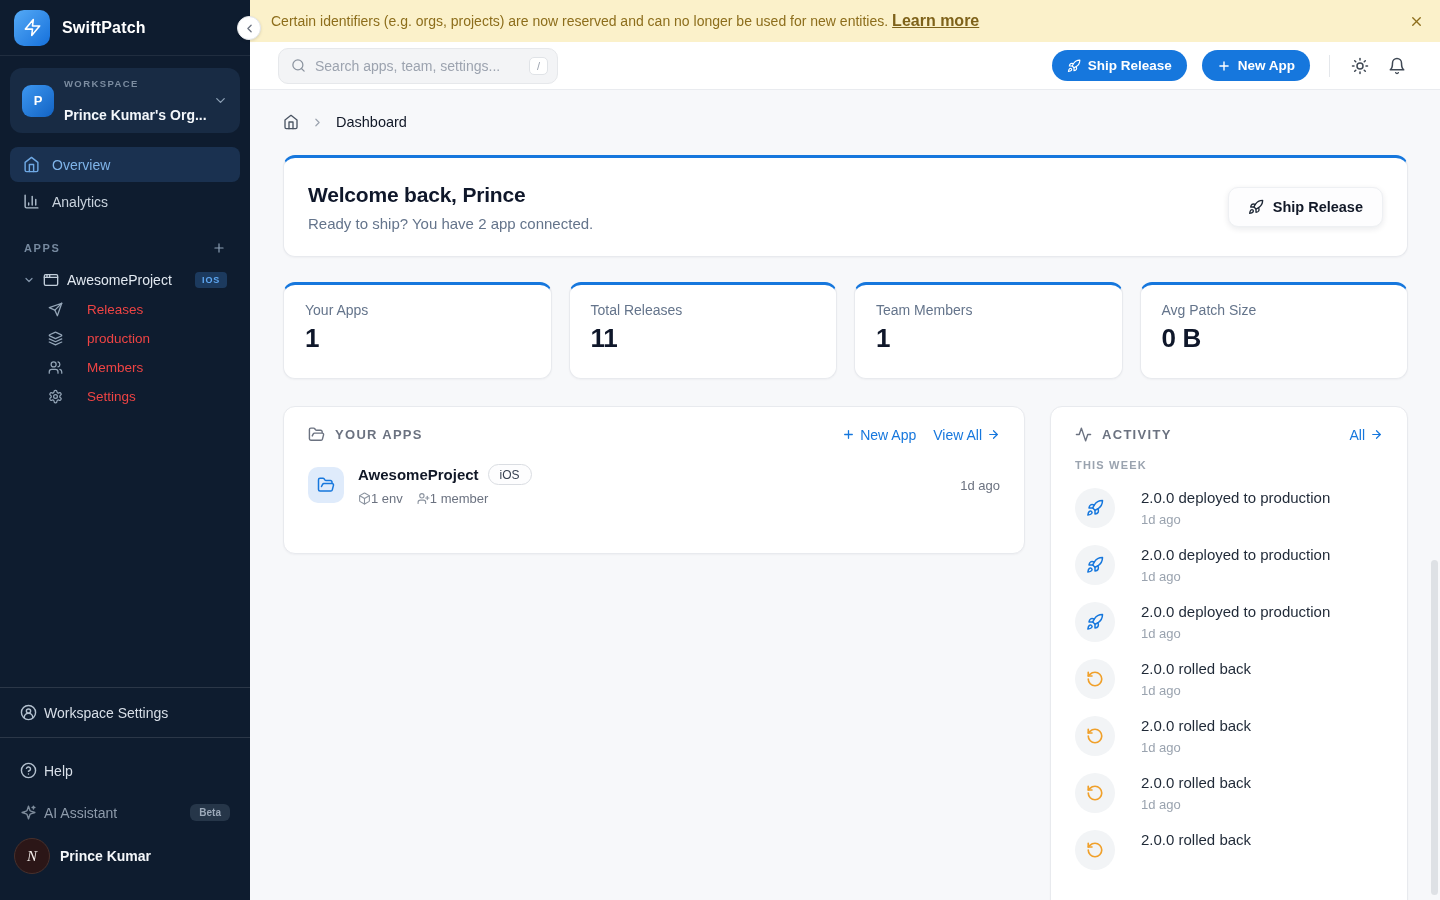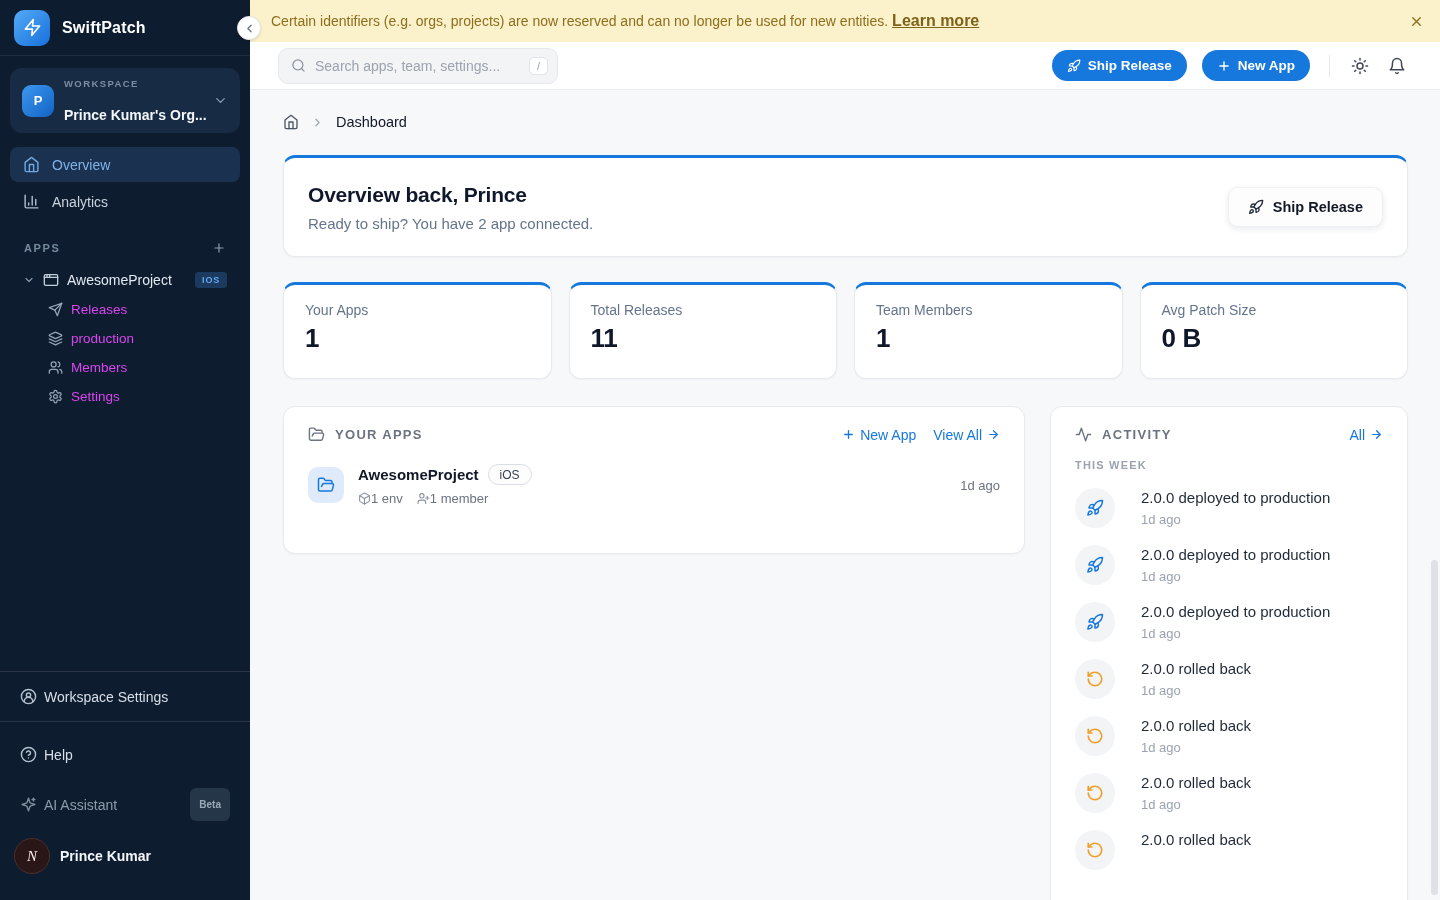--- a/index.html
+++ b/index.html
@@ -33,30 +33,30 @@
   .apps-head { display:flex; align-items:center; justify-content:space-between; padding:0 14px; margin:22px 0 10px; }
   .apps-head-label { font-size:11px; font-weight:600; letter-spacing:1.6px; color:#76899F; }
   .apps-head .ic { width:14px; height:14px; color:#8CA0B5; cursor:pointer; }
 
   .project-row { display:flex; align-items:center; gap:8px; padding:7px 13px; font-size:14px; font-weight:500; color:#E2E9F1; cursor:pointer; }
   .project-row .caret { width:12px; height:12px; color:#8396AB; }
   .project-row .ic.win { width:16px; height:16px; color:#C2CEDA; }
   .project-name { flex:1; }
   .ios-badge { font-size:9px; font-weight:700; letter-spacing:.8px; text-transform:uppercase; color:#5EA7F2; background:#1C3A5E; padding:3px 7px; border-radius:4px; }
 
-  .sub-item { display:flex; align-items:flex-start; gap:8px; padding:7px 13px 7px 38px; font-size:13.5px; color:#d946ef; cursor:pointer; }
+  .sub-item { display:flex; align-items:flex-start; gap:24px; padding:7px 13px 7px 38px; font-size:13.5px; color:#ef4444; cursor:pointer; }
   .sub-item .ic { width:15px; height:15px; color:#95A6B8; }
 
   .side-spacer { flex:1; }
   .side-sec { border-top:1px solid rgba(255,255,255,.12); }
   .side-row { display:flex; align-items:center; gap:7px; padding:16px 20px; font-size:14px; font-weight:500; color:#D8DFE8; cursor:pointer; }
   .side-row .ic { width:17px; height:17px; color:#B4C1CF; }
   .side-row.dim { color:#8E9BAB; padding-top:9px; padding-bottom:9px; }
   .side-row.dim .ic { color:#7E8C9C; }
-  .beta-badge { margin-left:auto; font-size:10px; font-weight:600; color:#9CA9B9; background:#263649; border-radius:6px; padding:11px 9px; }
+  .beta-badge { margin-left:auto; font-size:10px; font-weight:600; color:#9CA9B9; background:#263649; border-radius:6px; padding:3px 9px; }
   .footer-top { padding-top:8px; padding-bottom:8px; }
   .user-row { display:flex; align-items:center; gap:10px; padding:8px 14px 18px; cursor:pointer; }
   .user-avatar { width:36px; height:36px; border-radius:50%; background:#2B1617; border:1px solid #47302c; color:#F4EDEA; display:flex; align-items:center; justify-content:center; font-size:15px; font-style:italic; font-family:"Liberation Serif","DejaVu Serif",serif; }
   .user-name { font-size:14px; font-weight:600; color:#F4F7FA; }
 
   
   .banner { position:absolute; left:250px; top:0; width:1190px; height:42px; background:#FBF1CA; display:flex; align-items:center; padding:0 44px 0 21px; z-index:10; }
   .banner-text { font-size:14px; color:#8D6E1C; }
   .banner-link { font-weight:700; text-decoration:underline; color:#7E621A; cursor:pointer; margin-left:4px; }
   .banner-close { position:absolute; right:12px; top:9px; width:24px; height:24px; display:flex; align-items:center; justify-content:center; color:#8D6E1C; cursor:pointer; }
@@ -385,21 +385,21 @@
     <span class="ic sep">
         <svg viewBox="0 0 24 24" fill="none" stroke="currentColor" stroke-width="2.2" stroke-linecap="round" stroke-linejoin="round">
           <path d="m9 18 6-6-6-6"></path>
         </svg>
       </span>
     <span class="crumb-current">Dashboard</span>
   </div>
 
   <div class="card accent-top welcome-card">
     <div>
-      <div class="welcome-title">Overview back, Prince</div>
+      <div class="welcome-title">Welcome back, Prince</div>
       <div class="welcome-sub">Ready to ship? You have 2 app connected.</div>
     </div>
     <button class="btn-ship-light">
       <span class="ic">
           <svg viewBox="0 0 24 24" fill="none" stroke="currentColor" stroke-width="2" stroke-linecap="round" stroke-linejoin="round">
             <path d="M4.5 16.5c-1.5 1.26-2 5-2 5s3.74-.5 5-2c.71-.84.7-2.13-.09-2.91a2.18 2.18 0 0 0-2.91-.09z"></path>
             <path d="m12 15-3-3a22 22 0 0 1 2-3.95A12.88 12.88 0 0 1 22 2c0 2.72-.78 7.5-6 11a22.35 22.35 0 0 1-4 2z"></path>
             <path d="M9 12H4s.55-3.03 2-4c1.62-1.08 5 0 5 0"></path>
             <path d="M12 15v5s3.03-.55 4-2c1.08-1.62 0-5 0-5"></path>
           </svg>

